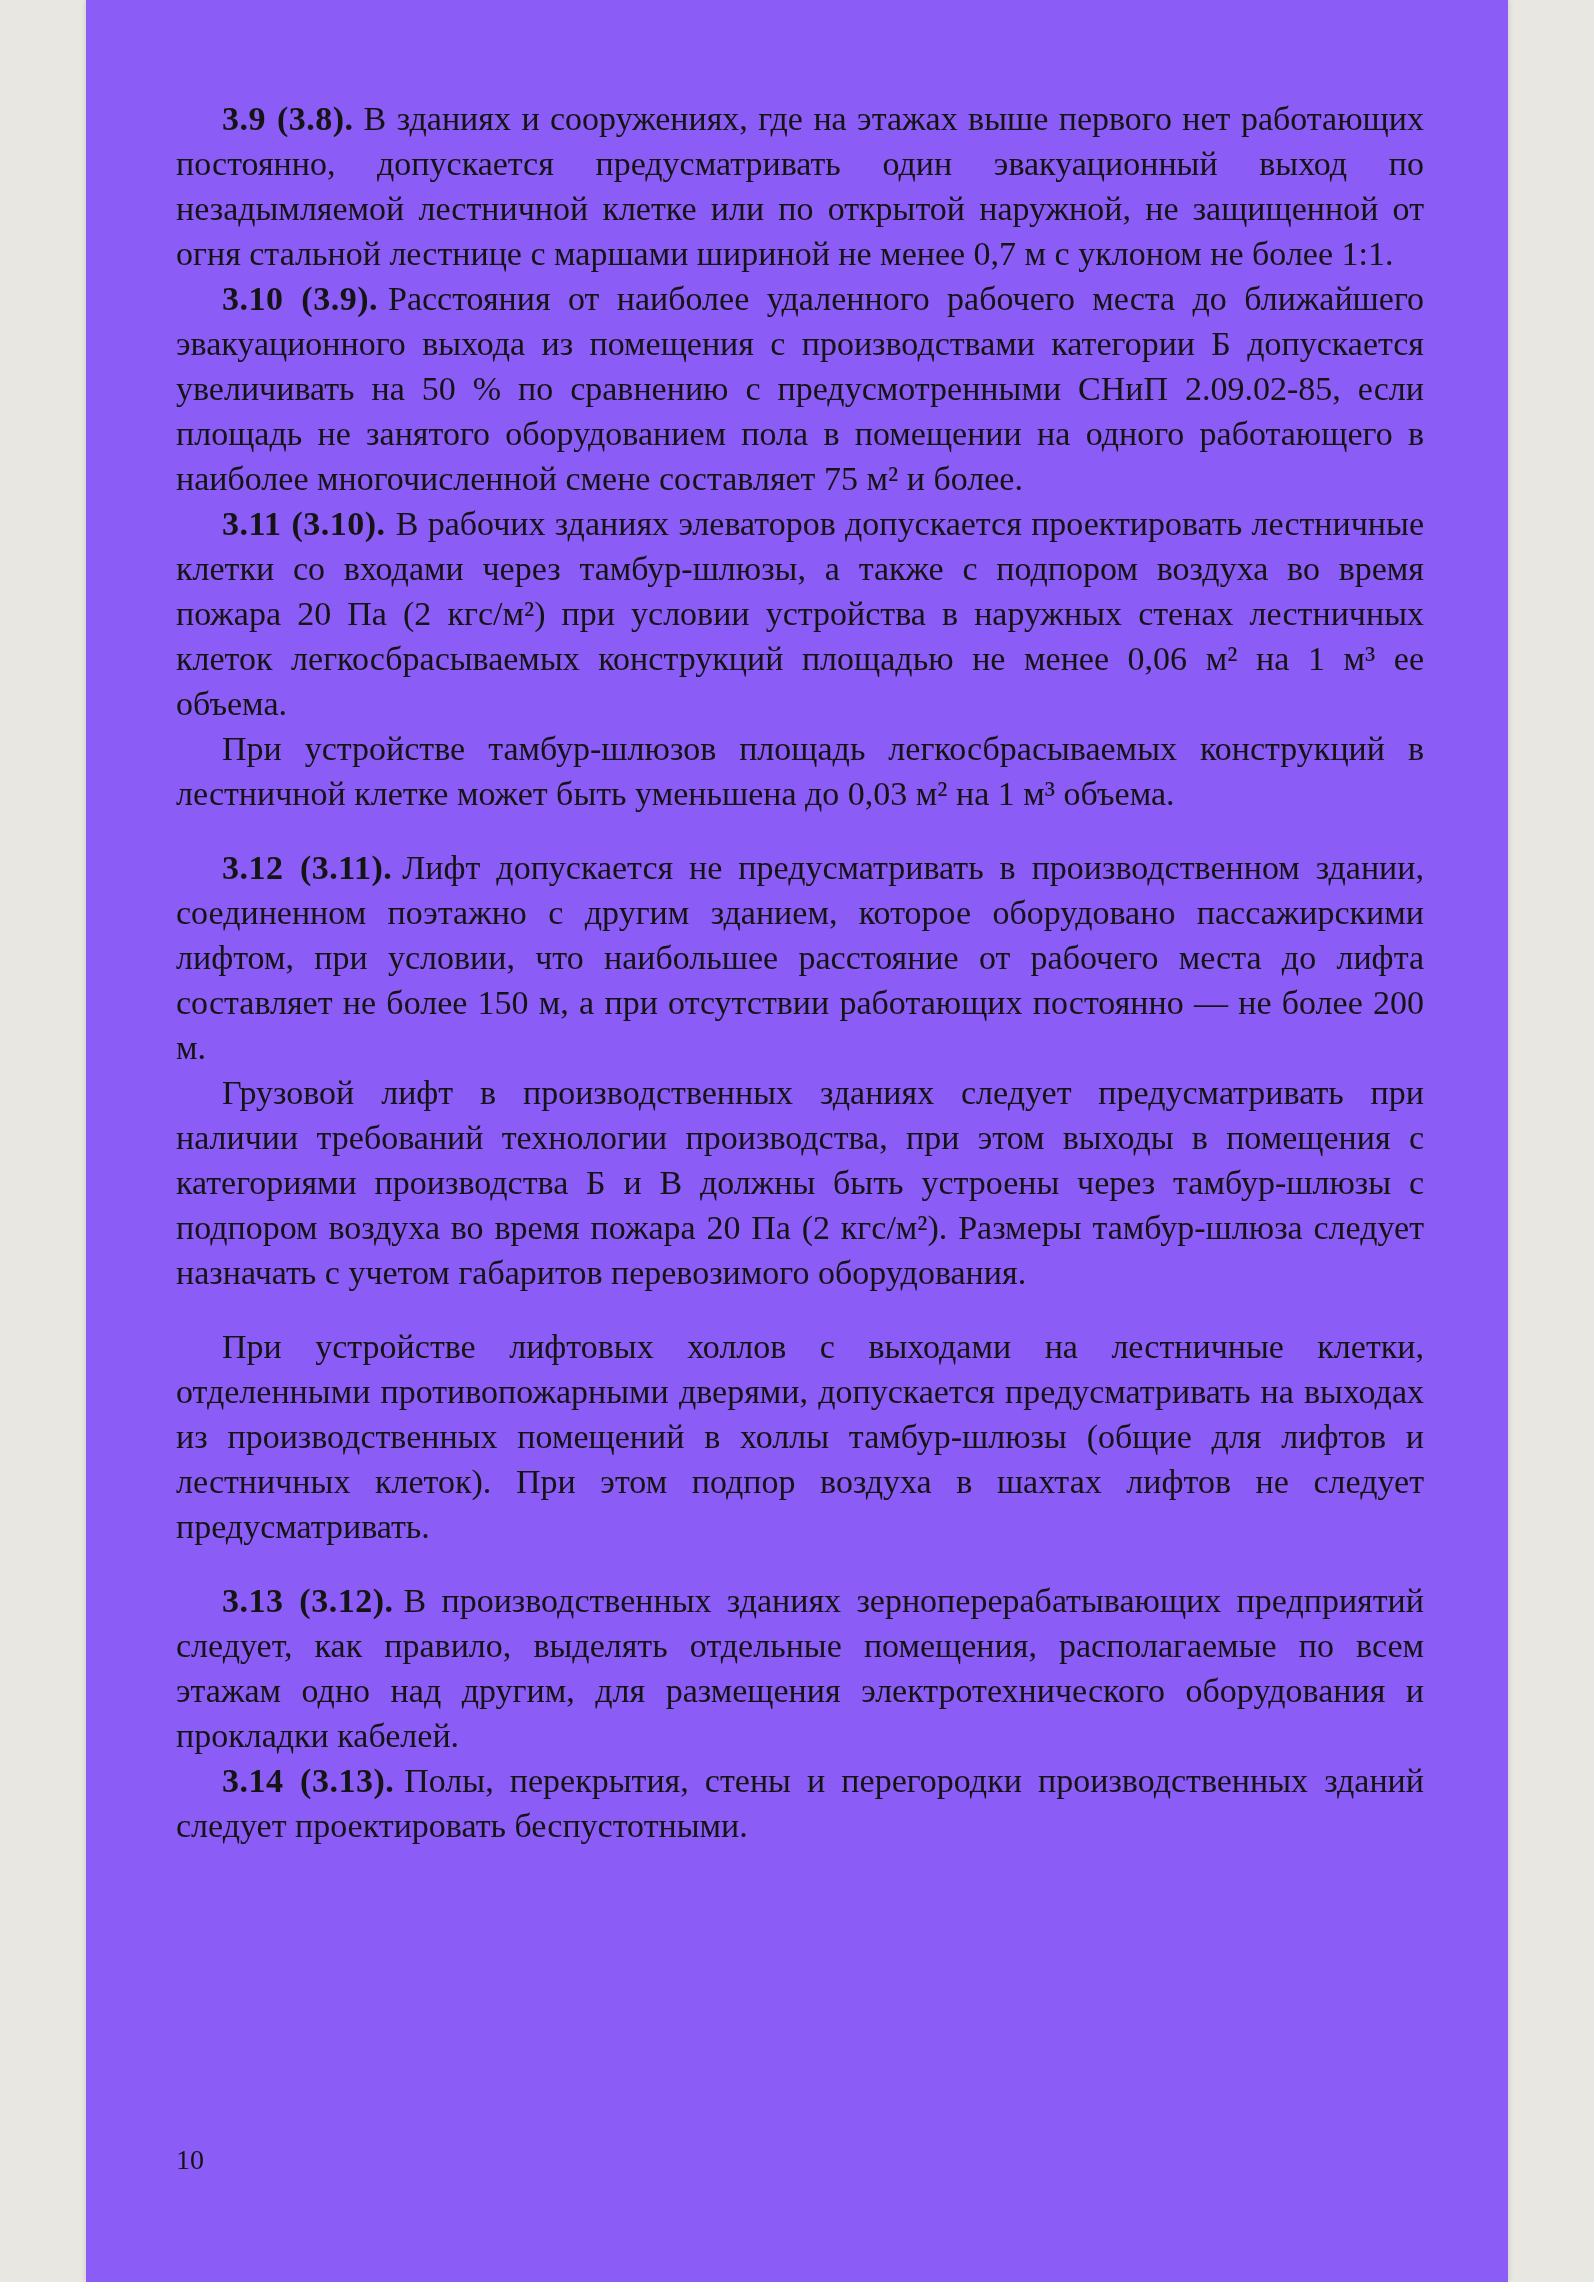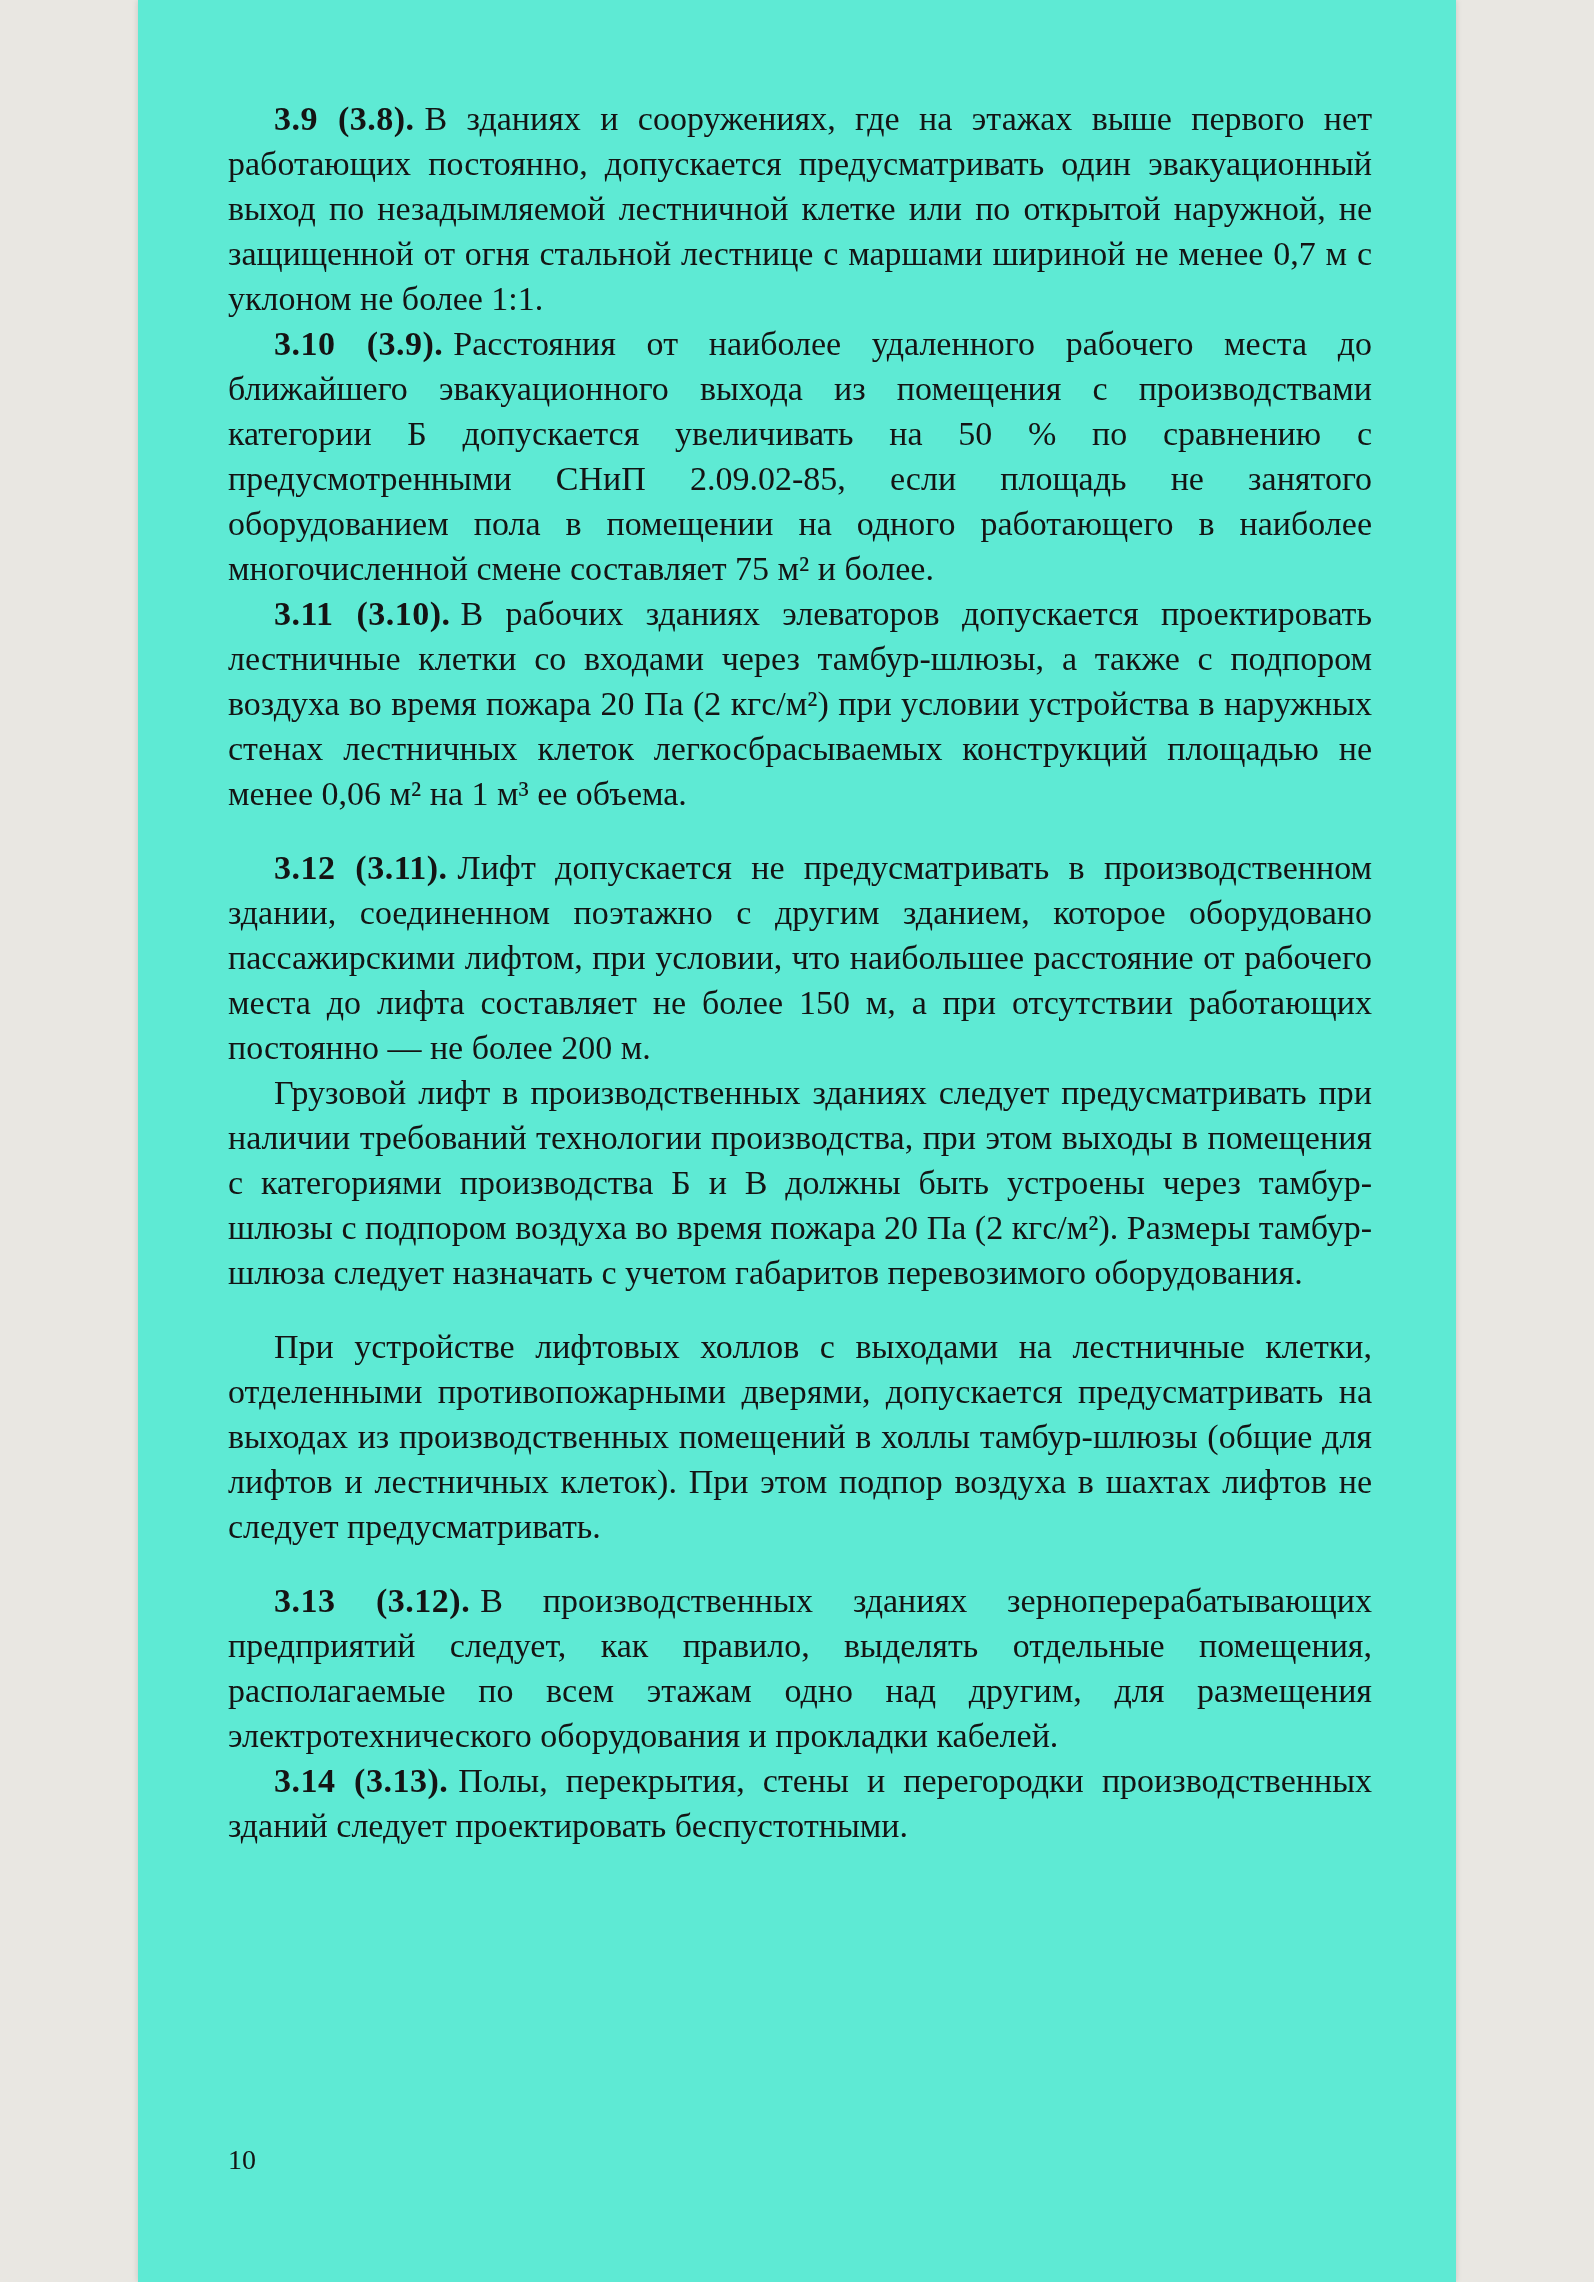--- a/index.html
+++ b/index.html
@@ -2,24 +2,24 @@
 <html><head>
 <meta charset="utf-8">
 <style>
   html, body {
     margin: 0;
     padding: 0;
     background: #e9e7e2;
   }
   .page {
     position: relative;
-    width: 1318px;
+    width: 1422px;
     height: 2282px;
     margin: 0 auto;
-    background: #5eead4;
+    background: #8b5cf6;
     color: #141414;
     font-family: "Liberation Serif", "DejaVu Serif", serif;
     overflow: hidden;
     box-shadow: 0 0 6px rgba(0,0,0,0.15);
   }
   .text-block {
     position: absolute;
     top: 96px;
     left: 90px;
     right: 84px;
@@ -59,20 +59,23 @@
 
     <p class="para">
       <span class="plabel">3.10 (3.9).</span><span>Расстояния от наиболее удаленного рабочего места до ближайшего эвакуационного выхода из помещения с производствами категории Б допускается увеличивать на 50 % по сравнению с предусмотренными СНиП 2.09.02-85, если площадь не занятого оборудованием пола в помещении на одного работающего в наиболее многочисленной смене составляет 75 м² и более.</span>
     </p>
 
     <p class="para">
       <span class="plabel">3.11 (3.10).</span><span>В рабочих зданиях элеваторов допускается проектировать лестничные клетки со входами через тамбур-шлюзы, а также с подпором воздуха во время пожара 20 Па (2 кгс/м²) при условии устройства в наружных стенах лестничных клеток легкосбрасываемых конструкций площадью не менее 0,06 м² на 1 м³ ее объема.</span>
     </p>
 
 
+    <p class="para">
+      <span>При устройстве тамбур-шлюзов площадь легкосбрасываемых конструкций в лестничной клетке может быть уменьшена до 0,03 м² на 1 м³ объема.</span>
+    </p>
 
     <p class="para gap-before">
       <span class="plabel">3.12 (3.11).</span><span>Лифт допускается не предусматривать в производственном здании, соединенном поэтажно с другим зданием, которое оборудовано пассажирскими лифтом, при условии, что наибольшее расстояние от рабочего места до лифта составляет не более 150 м, а при отсутствии работающих постоянно — не более 200 м.</span>
     </p>
 
     <p class="para">
       <span>Грузовой лифт в производственных зданиях следует предусматривать при наличии требований технологии производства, при этом выходы в помещения с категориями производства Б и В должны быть устроены через тамбур-шлюзы с подпором воздуха во время пожара 20 Па (2 кгс/м²). Размеры тамбур-шлюза следует назначать с учетом габаритов перевозимого оборудования.</span>
     </p>
 
     <p class="para gap-before">

